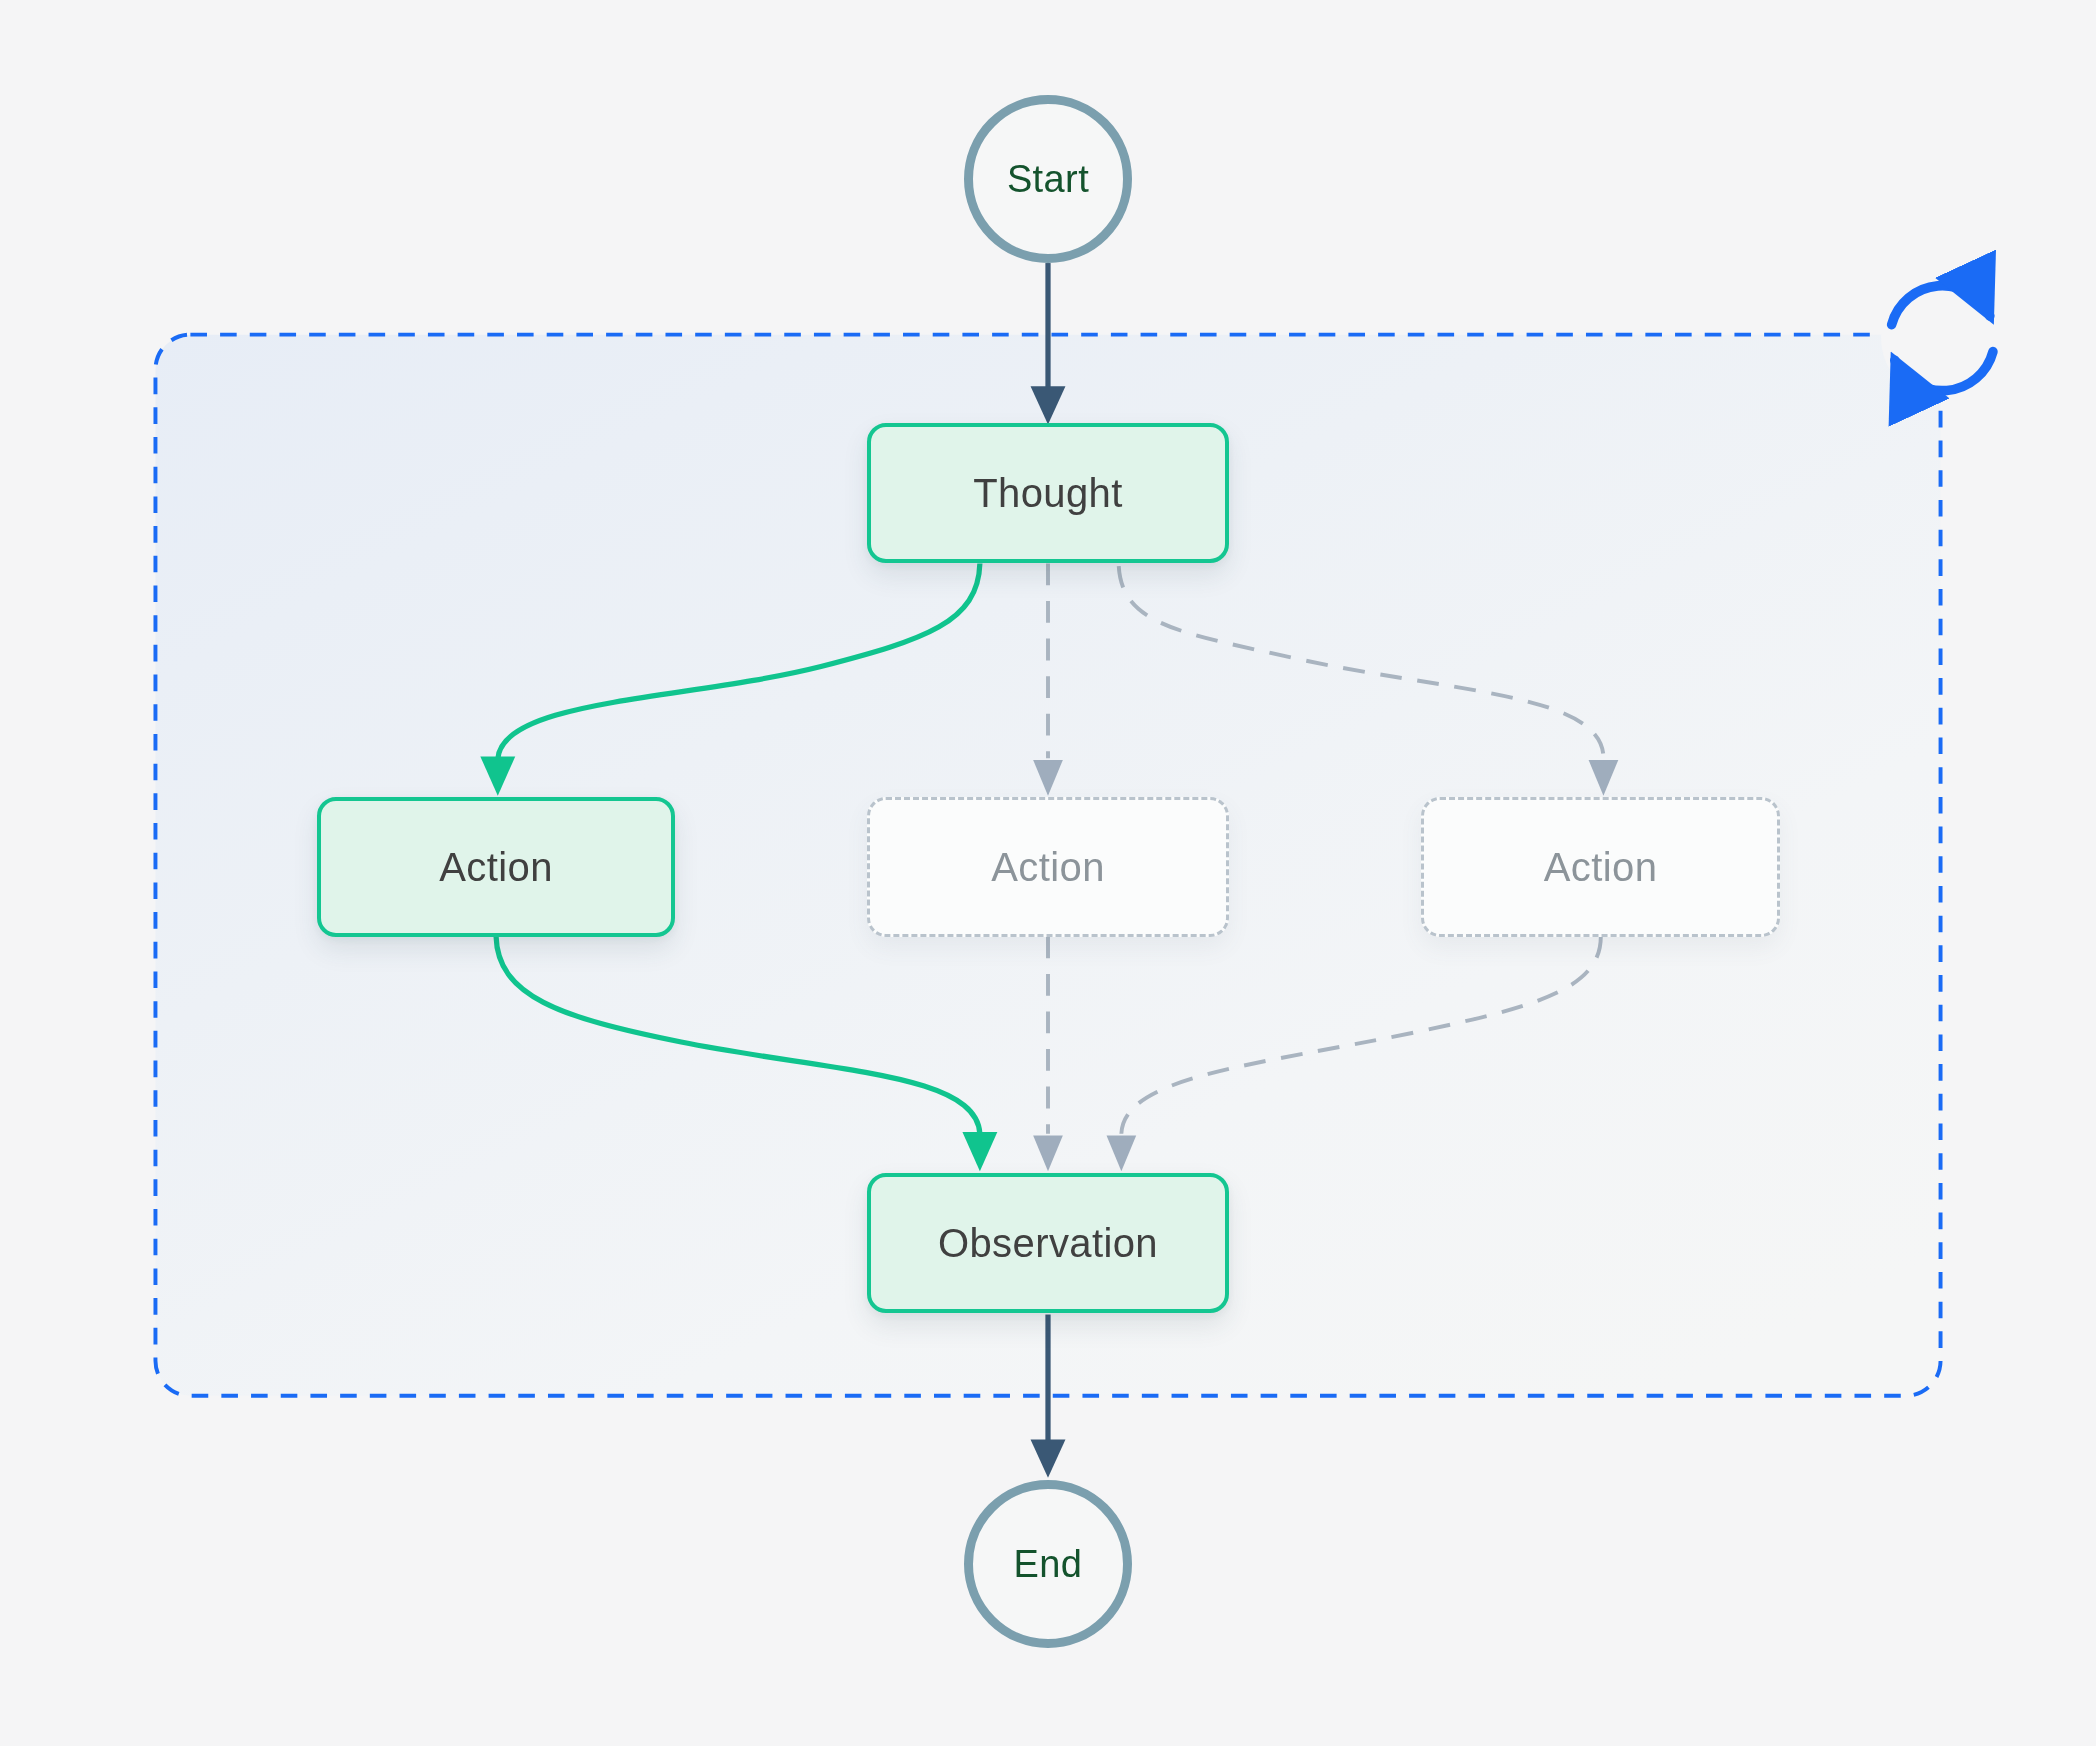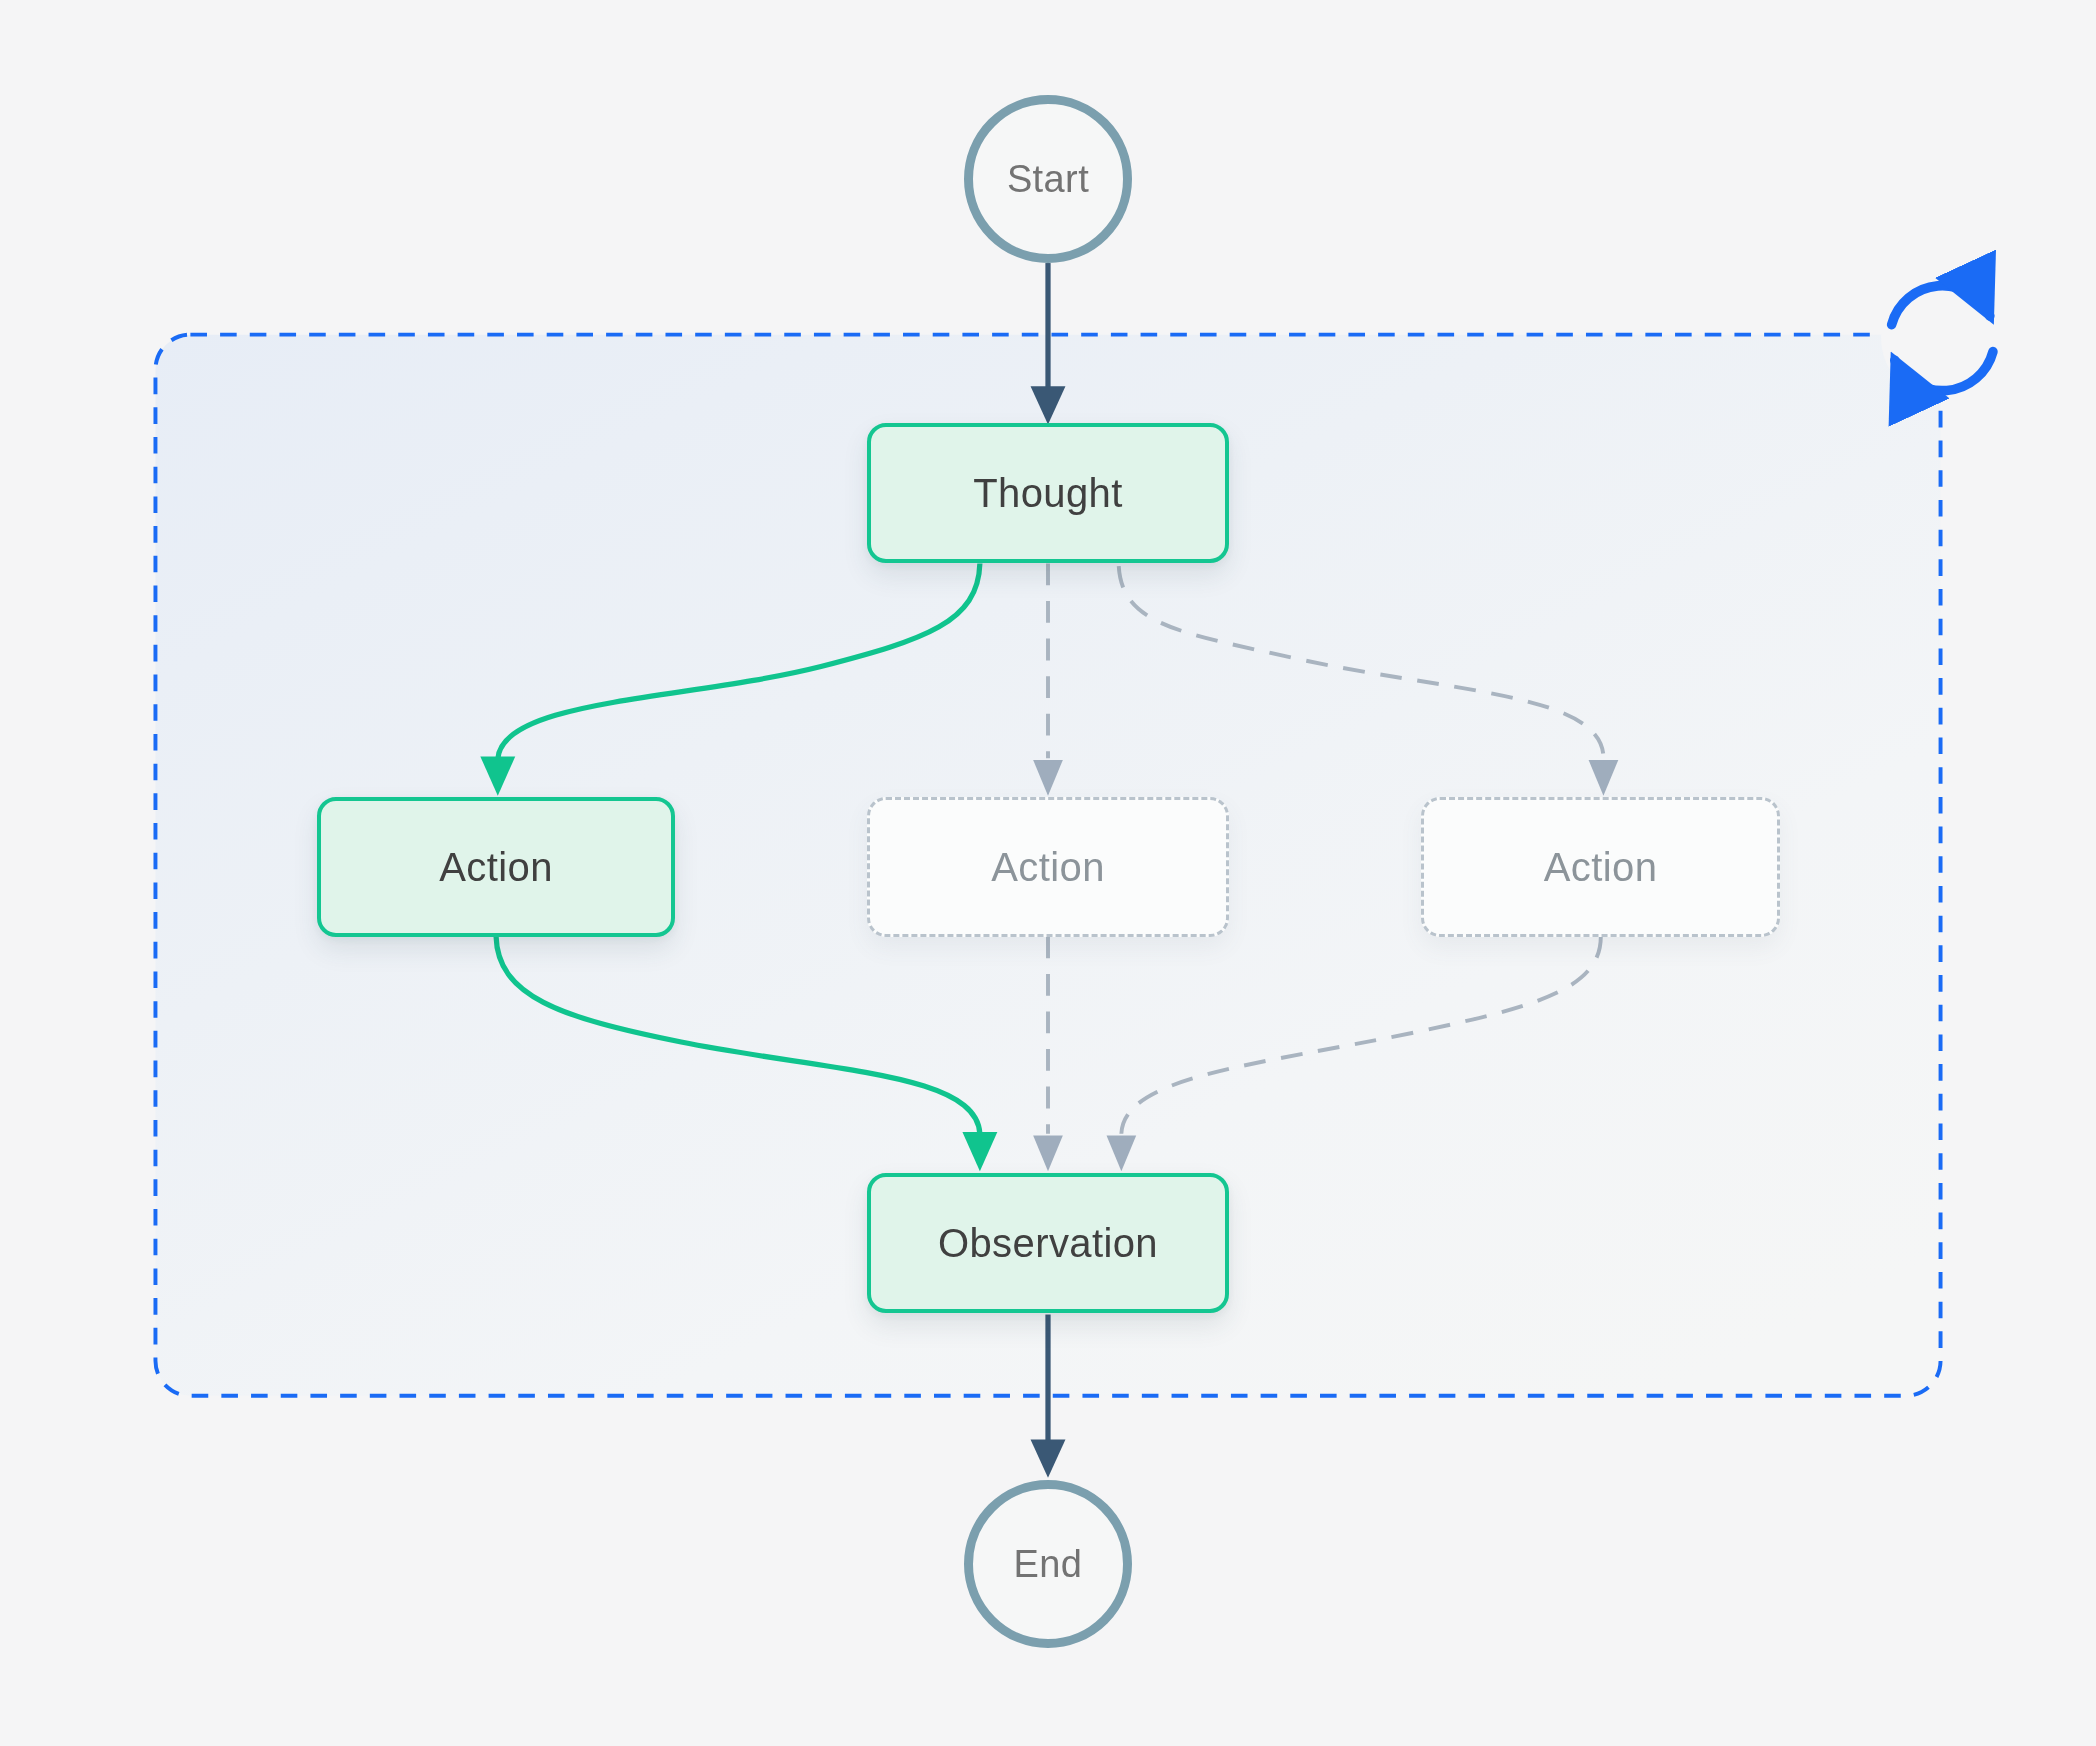--- a/index.html
+++ b/index.html
@@ -28,21 +28,21 @@
     justify-content: center;
     box-sizing: border-box;
     letter-spacing: 0.4px;
   }
   .circle-node {
     width: 168px;
     height: 168px;
     border-radius: 50%;
     border: 9.6px solid #7b9fae;
     background: #f6f7f7;
-    color: #737373;
+    color: #14532d;
     font-size: 38px;
     font-weight: 400;
   }
   .box-node {
     width: 362px;
     height: 140px;
     border-radius: 19px;
     font-size: 40px;
     font-weight: 500;
   }

